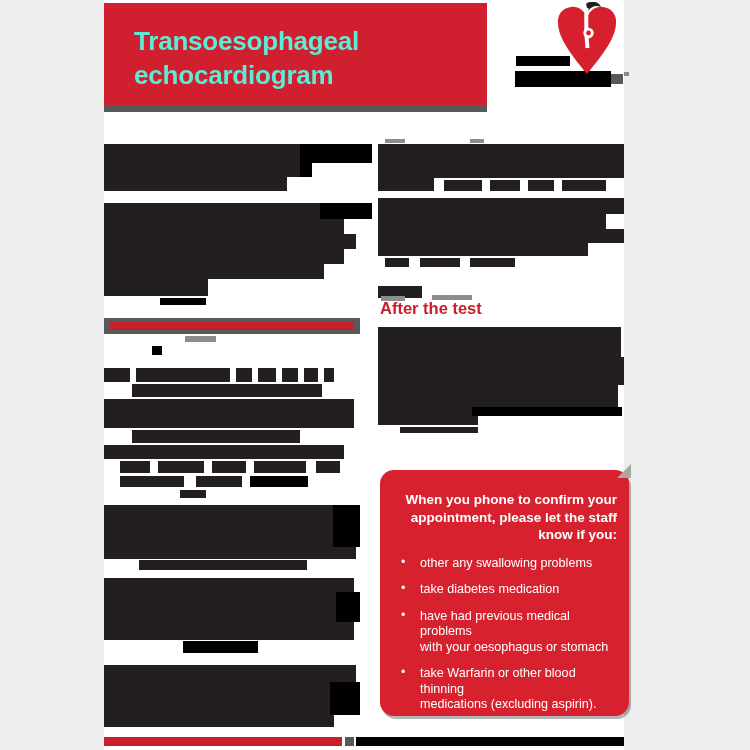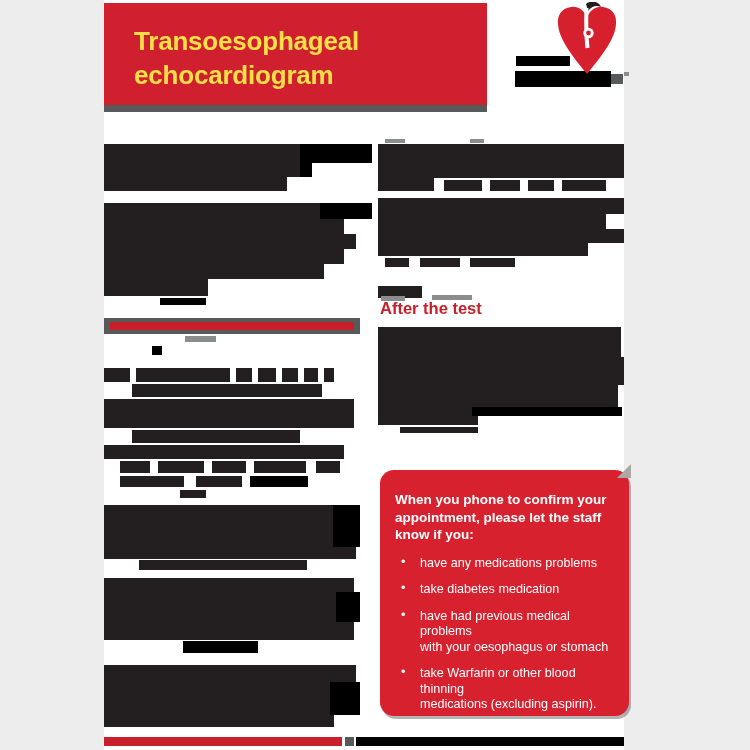--- a/index.html
+++ b/index.html
@@ -5,35 +5,35 @@
   :root{
     --bg:#ededee; --paper:#ffffff; --hdr-red:#d01f2f; --box-red:#d8212e;
     --head-red:#c8202a; --shadow:#58595b; --ink:#231f20;
   }
   html,body{margin:0;padding:0;}
   body{font-family:"Liberation Sans", sans-serif;}
   .stage{position:relative;width:750px;height:750px;background:var(--bg);overflow:hidden;}
   .paper{position:absolute;left:104px;top:0;width:520px;height:750px;background:var(--paper);}
   .banner{position:absolute;left:104px;top:3px;width:383px;height:102px;background:var(--hdr-red);}
   .banner-shadow{position:absolute;left:104px;top:105px;width:383px;height:7px;background:var(--shadow);}
-  .title{position:absolute;left:30px;top:21px;color:#fde047;font-size:26px;font-weight:bold;line-height:34px;letter-spacing:-0.2px;}
+  .title{position:absolute;left:30px;top:21px;color:#5eead4;font-size:26px;font-weight:bold;line-height:34px;letter-spacing:-0.2px;}
   .logo{position:absolute;left:487px;top:0;width:145px;height:112px;}
   .heart-svg{position:absolute;left:70px;top:2px;}
   .heading{position:absolute;color:var(--head-red);font-weight:bold;white-space:nowrap;}
   .h-what{left:165px;top:340px;font-size:17px;}
   .h-after{left:380px;top:299px;font-size:16.5px;}
   .rule{position:absolute;left:104px;top:318px;width:256px;height:16px;background:var(--shadow);}
   .rule-red{position:absolute;left:6px;top:4px;right:6px;height:8px;background:var(--head-red);}
   .rd{position:absolute;}
   .callout{position:absolute;left:380px;top:470px;width:249px;height:246px;background:var(--box-red);
     border-radius:14px;color:#ffffff;box-shadow:2px 3px 0 rgba(88,89,91,.45);}
   .callout-fold{position:absolute;right:-2px;top:-6px;width:0;height:0;
     border-left:14px solid transparent;border-bottom:14px solid #aaa7a5;}
   .callout-inner{position:relative;padding:21px 12px 0 15px;}
-  .intro{margin:0 0 12px 0;font-size:13.5px;font-weight:bold;line-height:17.5px;white-space:pre-line;}
+  .intro{margin:0 0 12px 0;font-size:13.5px;font-weight:bold;line-height:17.5px;white-space:pre-line;text-align:right;}
   .blist{list-style:none;margin:0;padding:0;font-size:12.6px;line-height:15.5px;}
   .blist li{position:relative;padding-left:25px;margin-bottom:11px;white-space:pre-line;}
   .blist li::before{content:"\2022";position:absolute;left:6px;top:-1px;}
 </style>
 </head>
 <body>
 
 <div class="stage">
   <div class="paper"></div>
 
@@ -141,21 +141,21 @@
     </div>
   <div class="heading h-after">After the test</div>
 
   <div class="callout">
     <div class="callout-fold"></div>
     <div class="callout-inner">
       <p class="intro">When you phone to confirm your
 appointment, please let the staff
 know if you:</p>
       <ul class="blist">
-        <li>have any medications problems</li>
+        <li>other any swallowing problems</li>
         <li>take diabetes medication</li>
         <li>have had previous medical problems
 with your oesophagus or stomach</li>
         <li>take Warfarin or other blood thinning
 medications (excluding aspirin).</li>
       </ul>
     </div>
   </div>
 </div>
 

